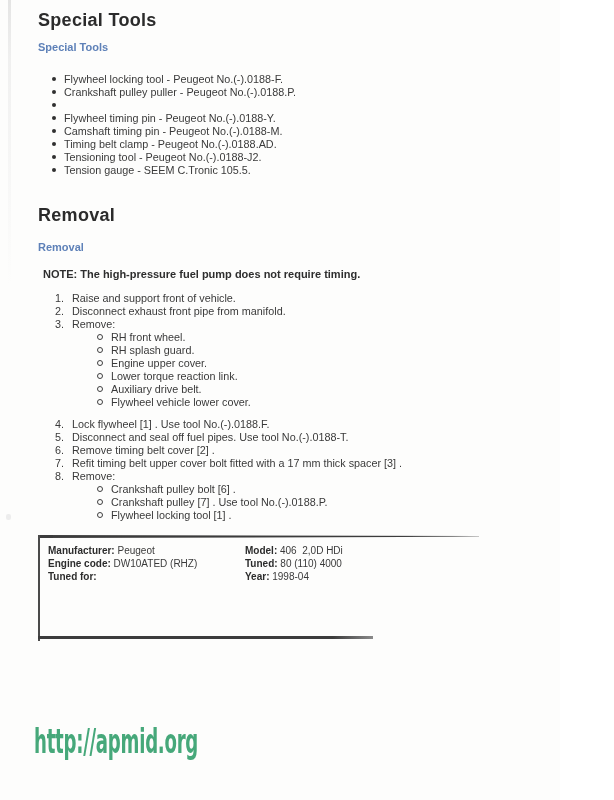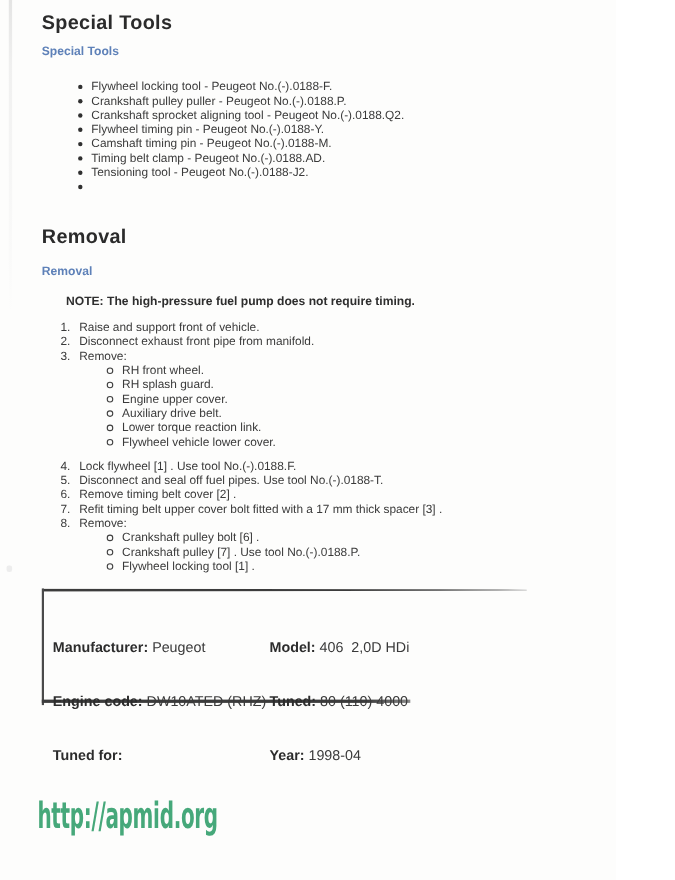--- a/index.html
+++ b/index.html
@@ -20,21 +20,21 @@
   .ring { width:4px; height:4px; border:1px solid #3f3f3f; border-radius:50%; margin-right:8px; flex:0 0 auto; }
   .inline-note { margin-left:17px; font-size:10.8px; font-weight:bold; color:#2e2e2e; white-space:pre; }
   
   .box-top { position:absolute; left:38px; top:535px; width:441px; height:3px;
     background:linear-gradient(to right,#3c3c3c 82%,#6e6e6e 94%,#b5b5b5);
     clip-path:polygon(0 0,100% 35%,100% 62%,0 100%); }
   .box-left { position:absolute; left:38px; top:535px; width:2px; height:106px; background:#4a4a4a; }
   .box-bottom { position:absolute; left:38px; top:636px; width:335px; height:3px;
     background:linear-gradient(to right,#3c3c3c 88%,#8a8a8a); }
   .boxcol { position:absolute; }
-  .boxrow { height:13px; font-size:13px; color:#3a3a3a; white-space:pre;margin-top:36px; }
+  .boxrow { height:13px; font-size:10px; color:#3a3a3a; white-space:pre; }
   .lbl { font-weight:bold; color:#2c2c2c; }
   
   .watermark { position:absolute; left:34px; top:722px; font-size:33px; font-weight:bold;
     color:#46a87a; letter-spacing:-0.5px; transform:scaleX(0.55); transform-origin:left top;
     font-family:"DejaVu Sans", sans-serif; white-space:pre; }
   
   .edge-left { position:absolute; left:8px; top:0; width:3px; height:300px; opacity:0.45;
     background:linear-gradient(#c6c6c6,#e0e0e0 20%,#eeeeee 55%,transparent 95%); }
   .mark { position:absolute; border-radius:2px; }
   .mark.m1 { left:598px; top:263px; width:5px; height:8px; background:#dcdcdc; opacity:.7; }
@@ -47,57 +47,57 @@
 <div class="page">
 
   <div class="edge-left"></div>
   <div class="mark m1"></div>
   <div class="mark m2"></div>
   <div class="mark m3"></div>
 
   <div class="h1" style="left:38px; top:10px;">Special Tools</div>
   <div class="sub" style="left:38px; top:41px;">Special Tools</div>
 
-  <div class="list" style="left:71px; top:72px;">
+  <div class="list" style="left:52px; top:72px;">
     <div class="row">
         <span class="dot"></span>
         <span class="txt">Flywheel locking tool - Peugeot No.(-).0188-F.</span>
       </div>
     <div class="row">
         <span class="dot"></span>
         <span class="txt">Crankshaft pulley puller - Peugeot No.(-).0188.P.</span>
       </div>
     <div class="row">
         <span class="dot"></span>
-        <span class="txt">Crankshaft sprocket aligning tool - Peugeot No.(-).0188.Q2.</span>
       </div>
     <div class="row">
         <span class="dot"></span>
         <span class="txt">Flywheel timing pin - Peugeot No.(-).0188-Y.</span>
       </div>
     <div class="row">
         <span class="dot"></span>
         <span class="txt">Camshaft timing pin - Peugeot No.(-).0188-M.</span>
       </div>
     <div class="row">
         <span class="dot"></span>
         <span class="txt">Timing belt clamp - Peugeot No.(-).0188.AD.</span>
       </div>
     <div class="row">
         <span class="dot"></span>
         <span class="txt">Tensioning tool - Peugeot No.(-).0188-J2.</span>
       </div>
     <div class="row">
         <span class="dot"></span>
+        <span class="txt">Tension gauge - SEEM C.Tronic 105.5.</span>
       </div>
   </div>
 
   <div class="h1" style="left:38px; top:205px;">Removal</div>
   <div class="sub" style="left:38px; top:241px;">Removal</div>
-  <div class="note" style="left:44px; top:268px;padding-left:16px;">NOTE: The high-pressure fuel pump does not require timing.</div>
+  <div class="note" style="left:27px; top:268px;padding-left:16px;">NOTE: The high-pressure fuel pump does not require timing.</div>
 
   <div class="list" style="left:55px; top:291px;">
     <div class="row">
         <span class="num">1.</span>
         <span class="txt">Raise and support front of vehicle.</span>
       </div>
     <div class="row">
         <span class="num">2.</span>
         <span class="txt">Disconnect exhaust front pipe from manifold.</span>
       </div>
@@ -112,25 +112,25 @@
     <div class="row subrow">
         <span class="ring"></span>
         <span class="txt">RH splash guard.</span>
       </div>
     <div class="row subrow">
         <span class="ring"></span>
         <span class="txt">Engine upper cover.</span>
       </div>
     <div class="row subrow">
         <span class="ring"></span>
-        <span class="txt">Auxiliary drive belt.</span>
+        <span class="txt">Lower torque reaction link.</span>
       </div>
     <div class="row subrow">
         <span class="ring"></span>
-        <span class="txt">Lower torque reaction link.</span>
+        <span class="txt">Auxiliary drive belt.</span>
       </div>
     <div class="row subrow">
         <span class="ring"></span>
         <span class="txt">Flywheel vehicle lower cover.</span>
       </div>
   </div>
 
   <div class="list" style="left:55px; top:417px;">
     <div class="row">
         <span class="num">4.</span>

